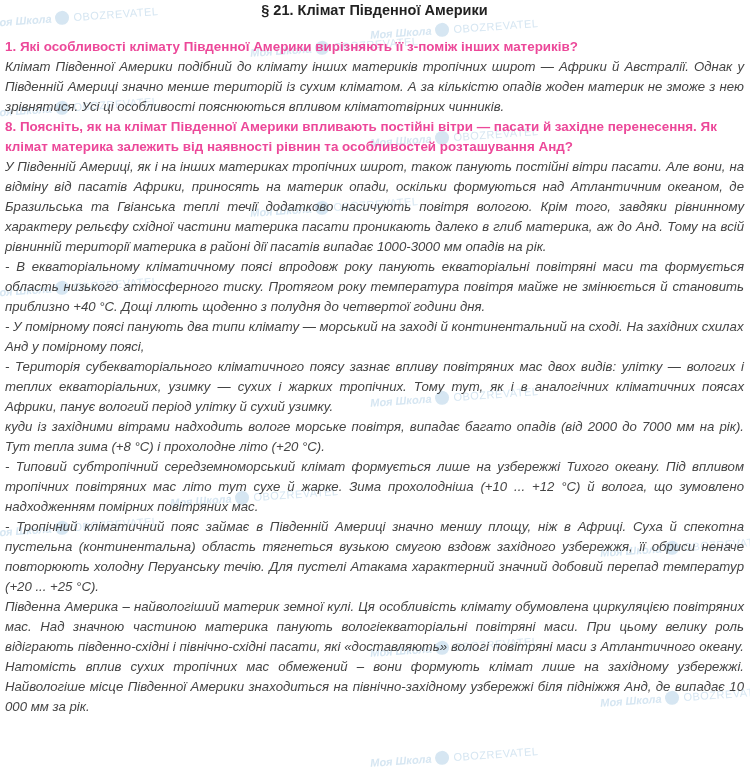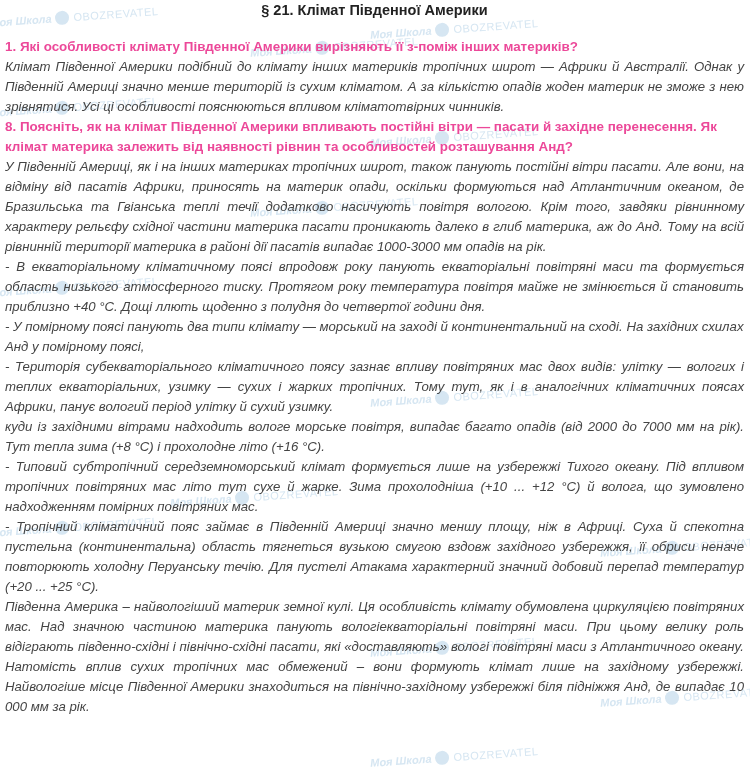--- a/index.html
+++ b/index.html
@@ -121,21 +121,21 @@
     <div class="a">
       <p>У Південній Америці, як і на інших материках тропічних широт, також панують постійні вітри пасати. Але вони, на відміну від пасатів Африки, приносять на материк опади, оскільки формуються над Атлантичним океаном, де Бразильська та Гвіанська теплі течії додатково насичують повітря вологою. Крім того, завдяки рівнинному характеру рельєфу східної частини материка пасати проникають далеко в глиб материка, аж до Анд. Тому на всій рівнинній території материка в районі дії пасатів випадає 1000-3000 мм опадів на рік.</p>
     </div>
   </section>
 
   <section>
     <div class="a">
       <p>- В екваторіальному кліматичному поясі впродовж року панують екваторіальні повітряні маси та формується область низького атмосферного тиску. Протягом року температура повітря майже не змінюється й становить приблизно +40 °С. Дощі ллють щоденно з полудня до четвертої години дня.</p>
       <p style="text-align:left">- У помірному поясі панують два типи клімату — морський на заході й континентальний на сході. На західних схилах Анд у помірному поясі,</p>
       <p>- Територія субекваторіального кліматичного поясу зазнає впливу повітряних мас двох видів: улітку — вологих і теплих екваторіальних, узимку — сухих і жарких тропічних. Тому тут, як і в аналогічних кліматичних поясах Африки, панує вологий період улітку й сухий узимку.</p>
-      <p>куди із західними вітрами надходить вологе морське повітря, випадає багато опадів (від 2000 до 7000 мм на рік). Тут тепла зима (+8 °С) і прохолодне літо (+16 °С).</p>
+      <p>куди із західними вітрами надходить вологе морське повітря, випадає багато опадів (від 2000 до 7000 мм на рік). Тут тепла зима (+8 °С) і прохолодне літо (+20 °С).</p>
       <p>- Типовий субтропічний середземноморський клімат формується лише на узбережжі Тихого океану. Під впливом тропічних повітряних мас літо тут сухе й жарке. Зима прохолодніша (+10 ... +12 °С) й волога, що зумовлено надходженням помірних повітряних мас.</p>
       <p>- Тропічний кліматичний пояс займає в Південній Америці значно меншу площу, ніж в Африці. Суха й спекотна пустельна (континентальна) область тягнеться вузькою смугою вздовж західного узбережжя, її обриси неначе повторюють холодну Перуанську течію. Для пустелі Атакама характерний значний добовий перепад температур (+20 ... +25 °С).</p>
     </div>
   </section>
 
   <section>
     <div class="a">
       <p>Південна Америка – найвологіший материк земної кулі. Ця особливість клімату обумовлена циркуляцією повітряних мас. Над значною частиною материка панують вологіекваторіальні повітряні маси. При цьому велику роль відіграють південно-східні і північно-східні пасати, які «доставляють» вологі повітряні маси з Атлантичного океану. Натомість вплив сухих тропічних мас обмежений – вони формують клімат лише на західному узбережжі. Найвологіше місце Південної Америки знаходиться на північно-західному узбережжі біля підніжжя Анд, де випадає 10 000 мм за рік.</p>
     </div>
   </section>

